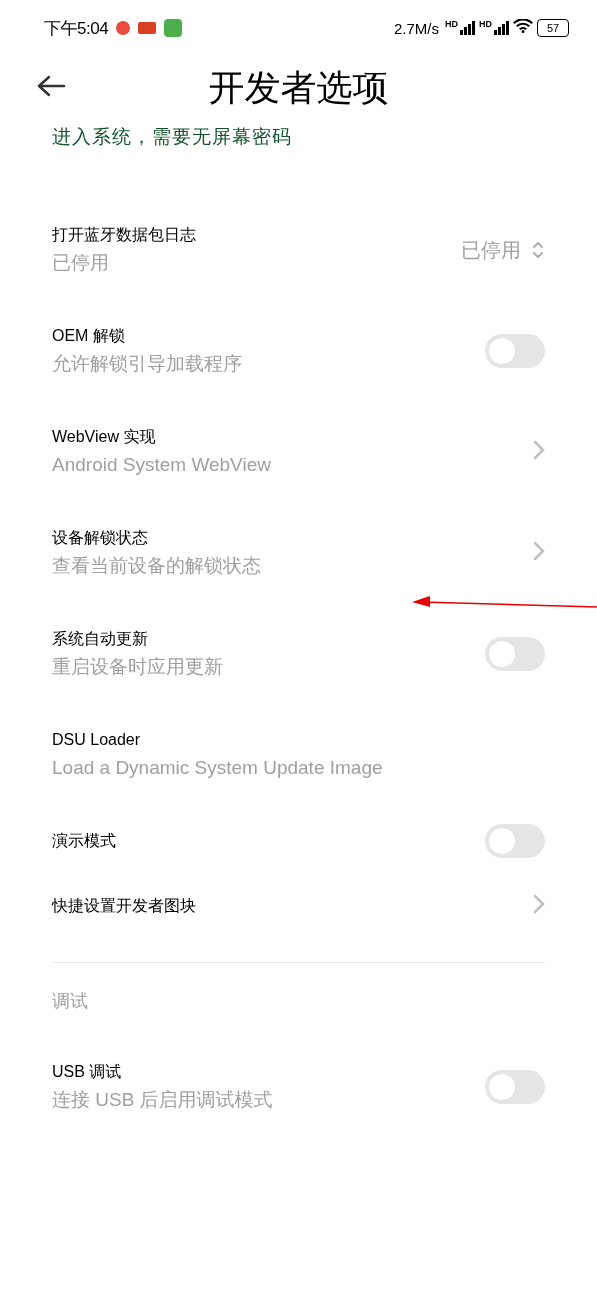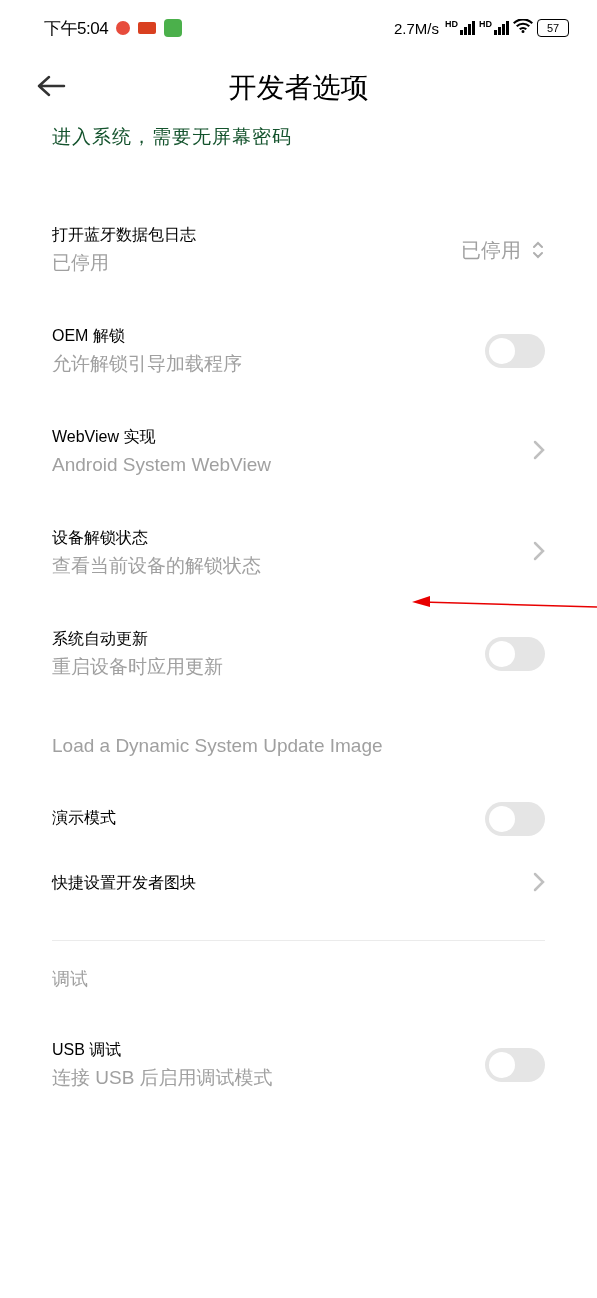--- a/index.html
+++ b/index.html
@@ -106,21 +106,21 @@
       align-items: center;
       padding: 18px 24px;
       position: relative;
       height: 72px;
     }
     .back-arrow {
       position: absolute;
       left: 36px;
     }
     .page-title {
-      font-size: 28px;
+      font-size: 36px;
       font-weight: 500;
       color: #000;
       margin: 0 auto;
     }
     .content {
       padding: 0 52px;
     }
     .subheader-text {
       color: #14532d;
       font-size: 19px;
@@ -318,20 +318,21 @@
     </div>
     <div class="setting-right">
       <div class="toggle">
         <div class="toggle-knob"></div>
       </div>
     </div>
   </div>
 
   <div class="setting-item">
     <div class="setting-left">
+      <div class="setting-title">DSU Loader</div>
       <div class="setting-subtitle">Load a Dynamic System Update Image</div>
     </div>
   </div>
 
   <div class="setting-item compact">
     <div class="setting-left">
       <div class="setting-title">演示模式</div>
     </div>
     <div class="setting-right">
       <div class="toggle">

